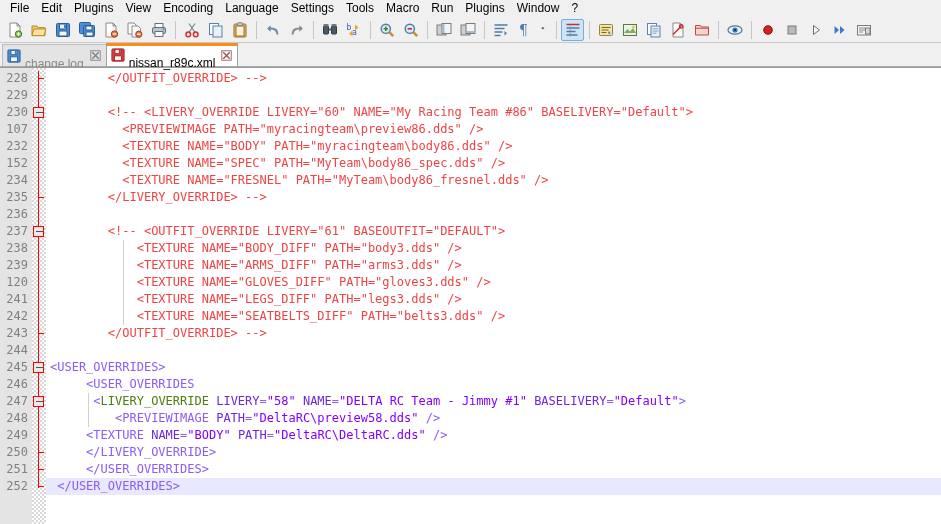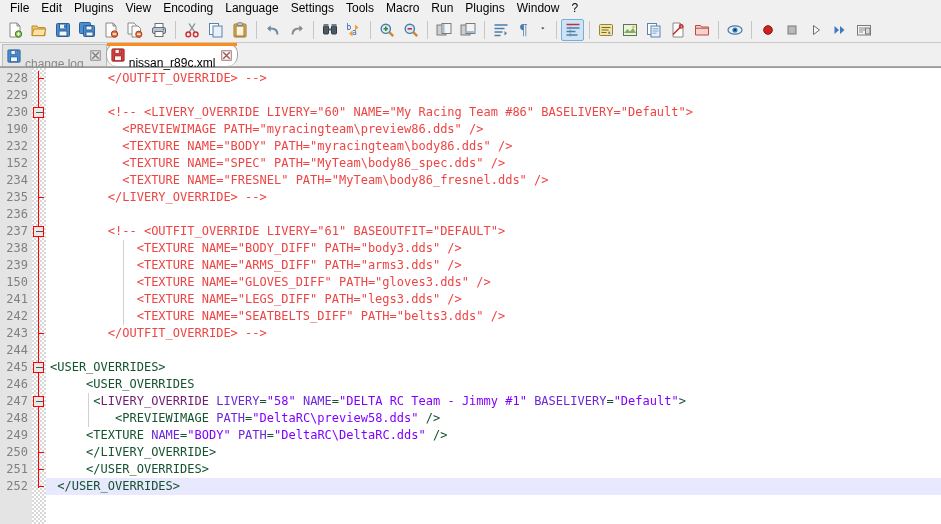--- a/index.html
+++ b/index.html
@@ -75,21 +75,20 @@
     color: #888888;
     margin-right: -1px;
     position: relative;
   }
   .tab.active {
     background: #ffffff;
     color: #000000;
     height: 23px;
     border-color: #a0a0a0;
     z-index: 3;
-    border-radius: 10px;
   }
   .tab.active::before {
     content: "";
     position: absolute;
     left: 0; right: 0; top: -1px;
     height: 3px;
     background: #ff8c19;
   }
   .tab-icon { width: 14px; height: 14px; margin-right: 4px; flex: none; }
   .tab-label { white-space: nowrap; padding-right: 5px; margin-top: 16px; }
@@ -189,24 +188,24 @@
   .code-line.current {
     background: #e8e8ff;
   }
   .indent-guide {
     position: absolute;
     top: 0; bottom: 0;
     width: 1px;
     background: #d0d0d0;
   }
   .cm { color: #ef4444; }   
-  .tg { color: #14532d; }   
+  .tg { color: #8b5cf6; }   
   .at { color: #6d28d9; }   
   .vl { color: #8000ff; }   
-  .tn { color: #701a75; }
+  .tn { color: #4d7c0f; }
 </style>
 </head>
 <body>
 
 <div id="menubar">
     <div class="menu-item">File</div>
     <div class="menu-item">Edit</div>
     <div class="menu-item">Plugins</div>
     <div class="menu-item">View</div>
     <div class="menu-item">Encoding</div>
@@ -490,30 +489,30 @@
         </svg>
       </span>
     </div>
   </div>
 
 <div id="editor">
   <div id="linenumbers">
       <div>228</div>
       <div>229</div>
       <div>230</div>
-      <div>190</div>
+      <div>107</div>
       <div>232</div>
       <div>152</div>
       <div>234</div>
       <div>235</div>
       <div>236</div>
       <div>237</div>
       <div>238</div>
       <div>239</div>
-      <div>150</div>
+      <div>120</div>
       <div>241</div>
       <div>242</div>
       <div>243</div>
       <div>244</div>
       <div>245</div>
       <div>246</div>
       <div>247</div>
       <div>248</div>
       <div>249</div>
       <div>250</div>

